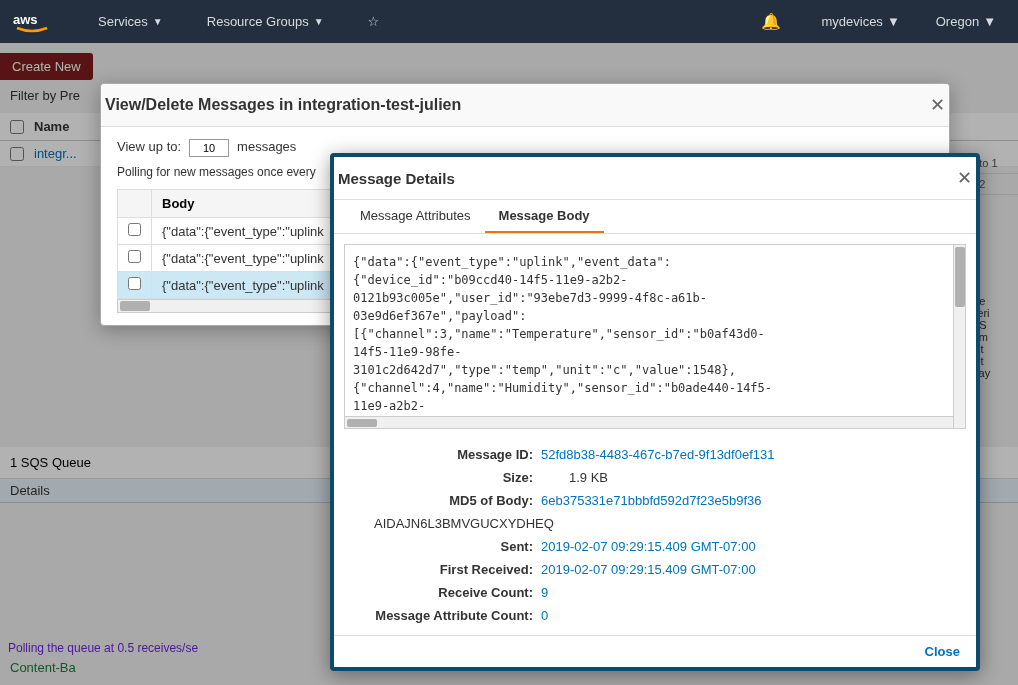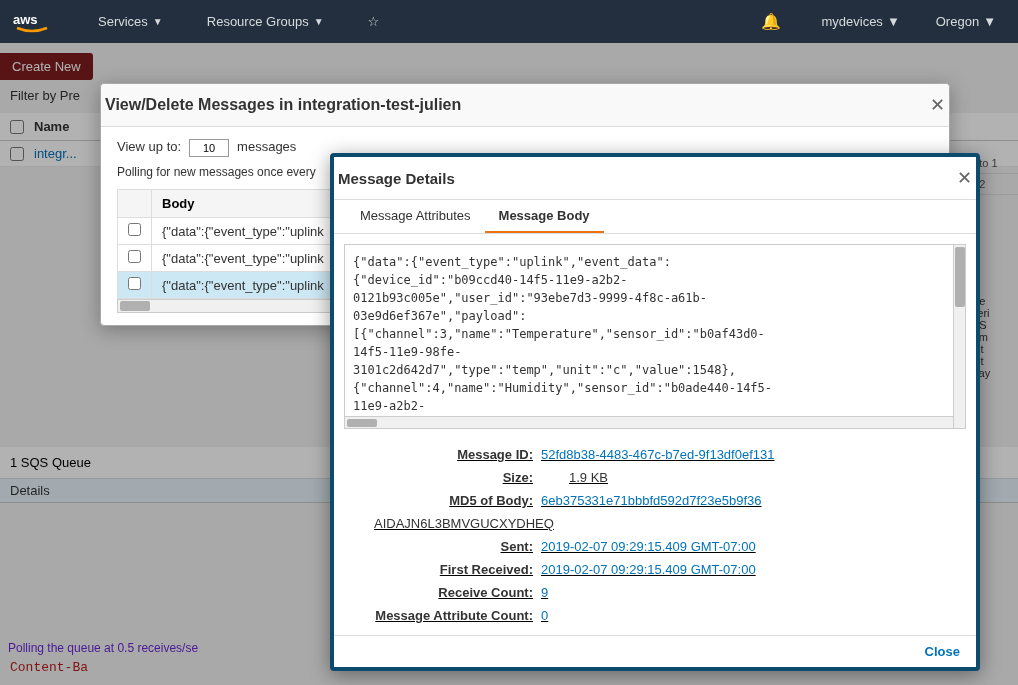--- a/index.html
+++ b/index.html
@@ -118,22 +118,21 @@
       font-size: 12px;
       color: #d13212;
     }
 
     
     .content-footer {
       position: absolute;
       bottom: 10px;
       left: 10px;
       font-size: 13px;
-      color: #b91c1c;
-      font-family: Liberation Mono, monospace;
+      color: #15803d;
     }
 
     
     .overlay {
       position: absolute;
       top: 0;
       left: 0;
       right: 0;
       bottom: 0;
       background: rgba(0,0,0,0.3);
@@ -282,21 +281,20 @@
     
     .details-table {
       width: 100%;
       padding: 4px 12px 8px 12px;
       font-size: 13px;
     }
     .details-row {
       display: flex;
       padding: 4px 0;
       align-items: flex-end;
-      text-decoration: underline;
     }
     .details-label {
       font-weight: bold;
       color: #333;
       text-align: right;
       min-width: 195px;
       padding-right: 8px;
       flex-shrink: 0;
     }
     .details-value {

